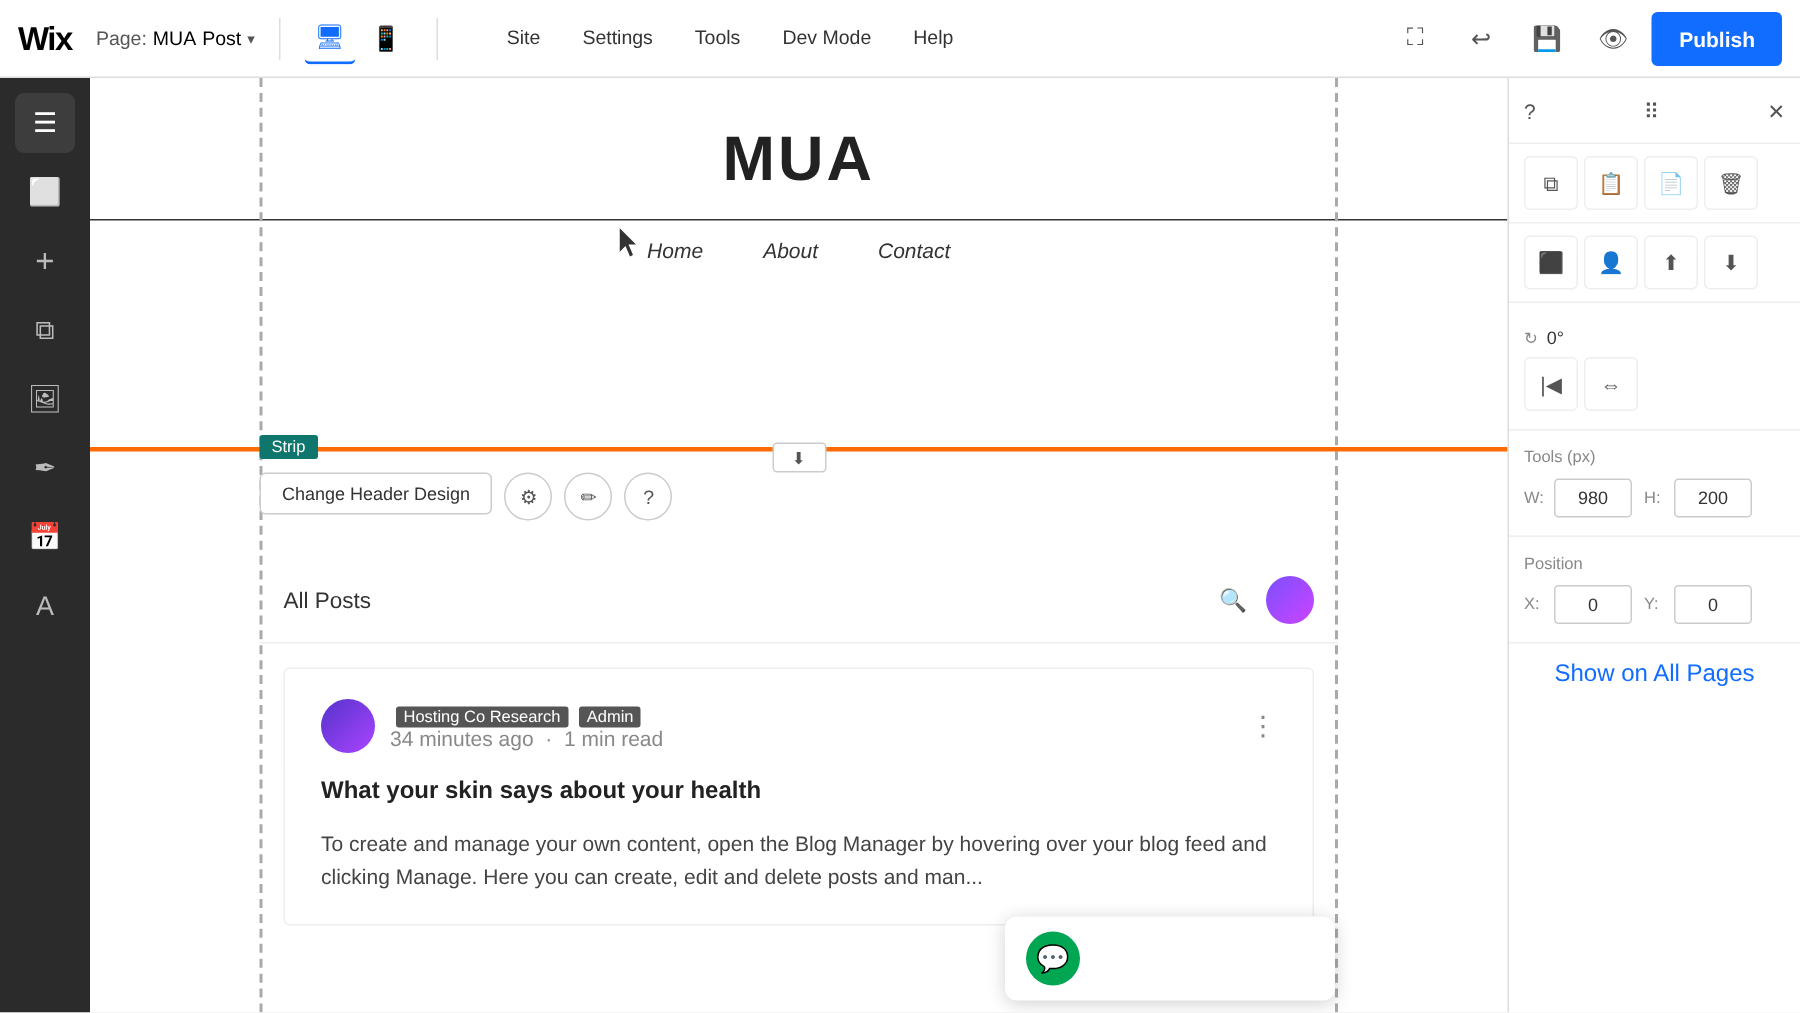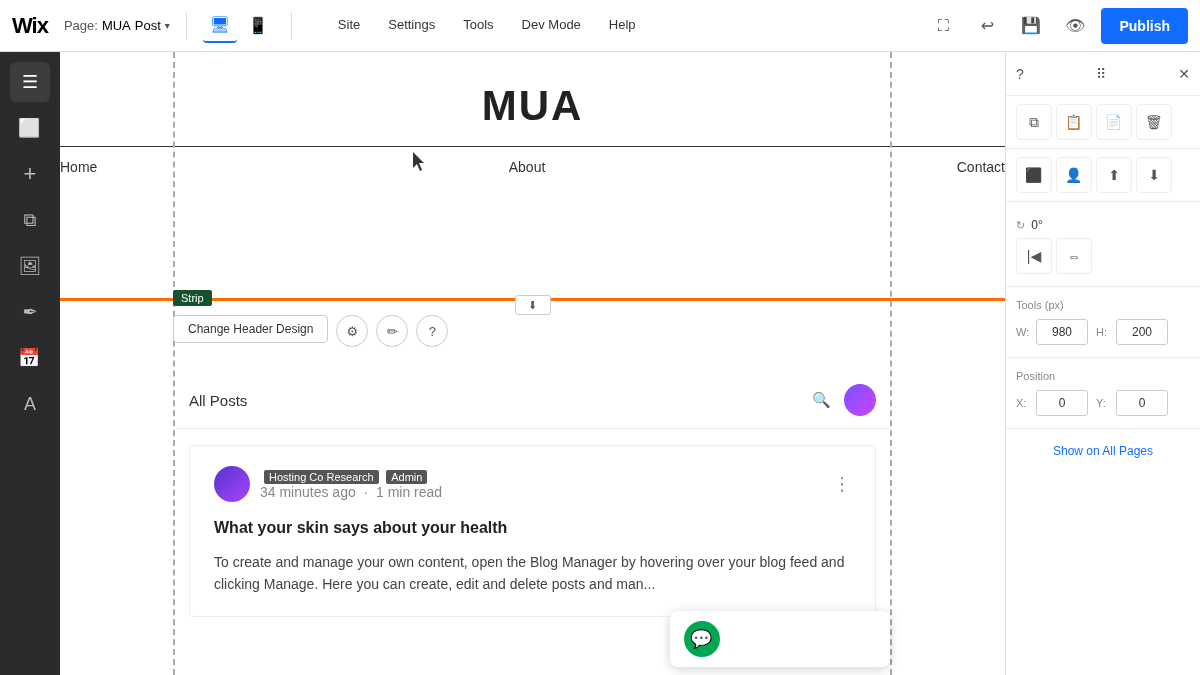--- a/index.html
+++ b/index.html
@@ -40,21 +40,21 @@
     .sidebar-icon.add { background: transparent; color: #bbb; font-size: 22px; }
 
     
     .canvas-area { flex: 1; background: #e8e8e8; overflow: hidden; position: relative; }
 
     
     .canvas { background: #fff; margin: 0 auto; width: 100%; height: 100%; position: relative; overflow: hidden; }
 
     
     .strip-label {
-      position: absolute; left: 113px; top: 238px; background: #14532d;
+      position: absolute; left: 113px; top: 238px; background: #0f766e;
       color: #fff; font-size: 11px; padding: 2px 8px; border-radius: 2px; z-index: 20;
     }
 
     
     .orange-line {
       position: absolute; left: 0; right: 0; top: 246px; height: 3px;
       background: #ff6b00; z-index: 15;
     }
 
     
@@ -72,21 +72,21 @@
     }
     .dashed-right {
       position: absolute; right: 113px; top: 0; bottom: 0; width: 1px;
       border-right: 2px dashed #aaa; z-index: 5;
     }
 
     
     .site-header { padding: 20px 0 0 0; text-align: center; }
     .site-title { font-size: 42px; font-weight: 700; letter-spacing: 2px; color: #222; padding: 10px 0 16px 0; }
     .header-divider { height: 1px; background: #333; margin: 0 0 0 0; }
-    .site-nav { display: flex; justify-content: space-between; gap: 40px; padding: 12px 0; }
+    .site-nav { display: flex; justify-content: center; gap: 40px; padding: 12px 0; font-style: italic; }
     .site-nav a { font-size: 14px; color: #333; text-decoration: none; }
 
     
     .design-bar {
       position: absolute; left: 113px; top: 257px; display: flex; align-items: flex-start;
       gap: 8px; z-index: 20; padding: 6px 0;
     }
     .change-header-btn {
       background: #fff; border: 1px solid #ccc; border-radius: 4px;
       padding: 6px 14px; font-size: 12px; cursor: pointer; color: #333;
@@ -155,21 +155,21 @@
     .size-row { display: flex; gap: 8px; align-items: center; }
     .size-field { display: flex; align-items: center; gap: 4px; }
     .size-label { font-size: 11px; color: #888; width: 16px; }
     .size-input {
       width: 52px; height: 26px; border: 1px solid #ccc; border-radius: 3px;
       font-size: 12px; text-align: center; color: #333;
     }
     .show-all-pages {
       margin: 12px 10px; text-align: center;
     }
-    .show-all-pages a { font-size: 12px; color: #116dff; text-decoration: none; cursor: pointer; }
+    .show-all-pages a { font-size: 16px; color: #116dff; text-decoration: none; cursor: pointer; }
     .rotate-row { display: flex; align-items: center; gap: 6px; margin: 4px 0; }
     .rotate-label { font-size: 11px; color: #888; }
     .rotate-value { font-size: 12px; color: #333; }
 
     
     .chat-widget {
       position: absolute; bottom: 8px; right: 115px;
       background: #fff; border-radius: 8px; padding: 10px 14px;
       box-shadow: 0 2px 12px rgba(0,0,0,0.18); display: flex; align-items: center; gap: 10px;
       z-index: 30; min-width: 220px;

